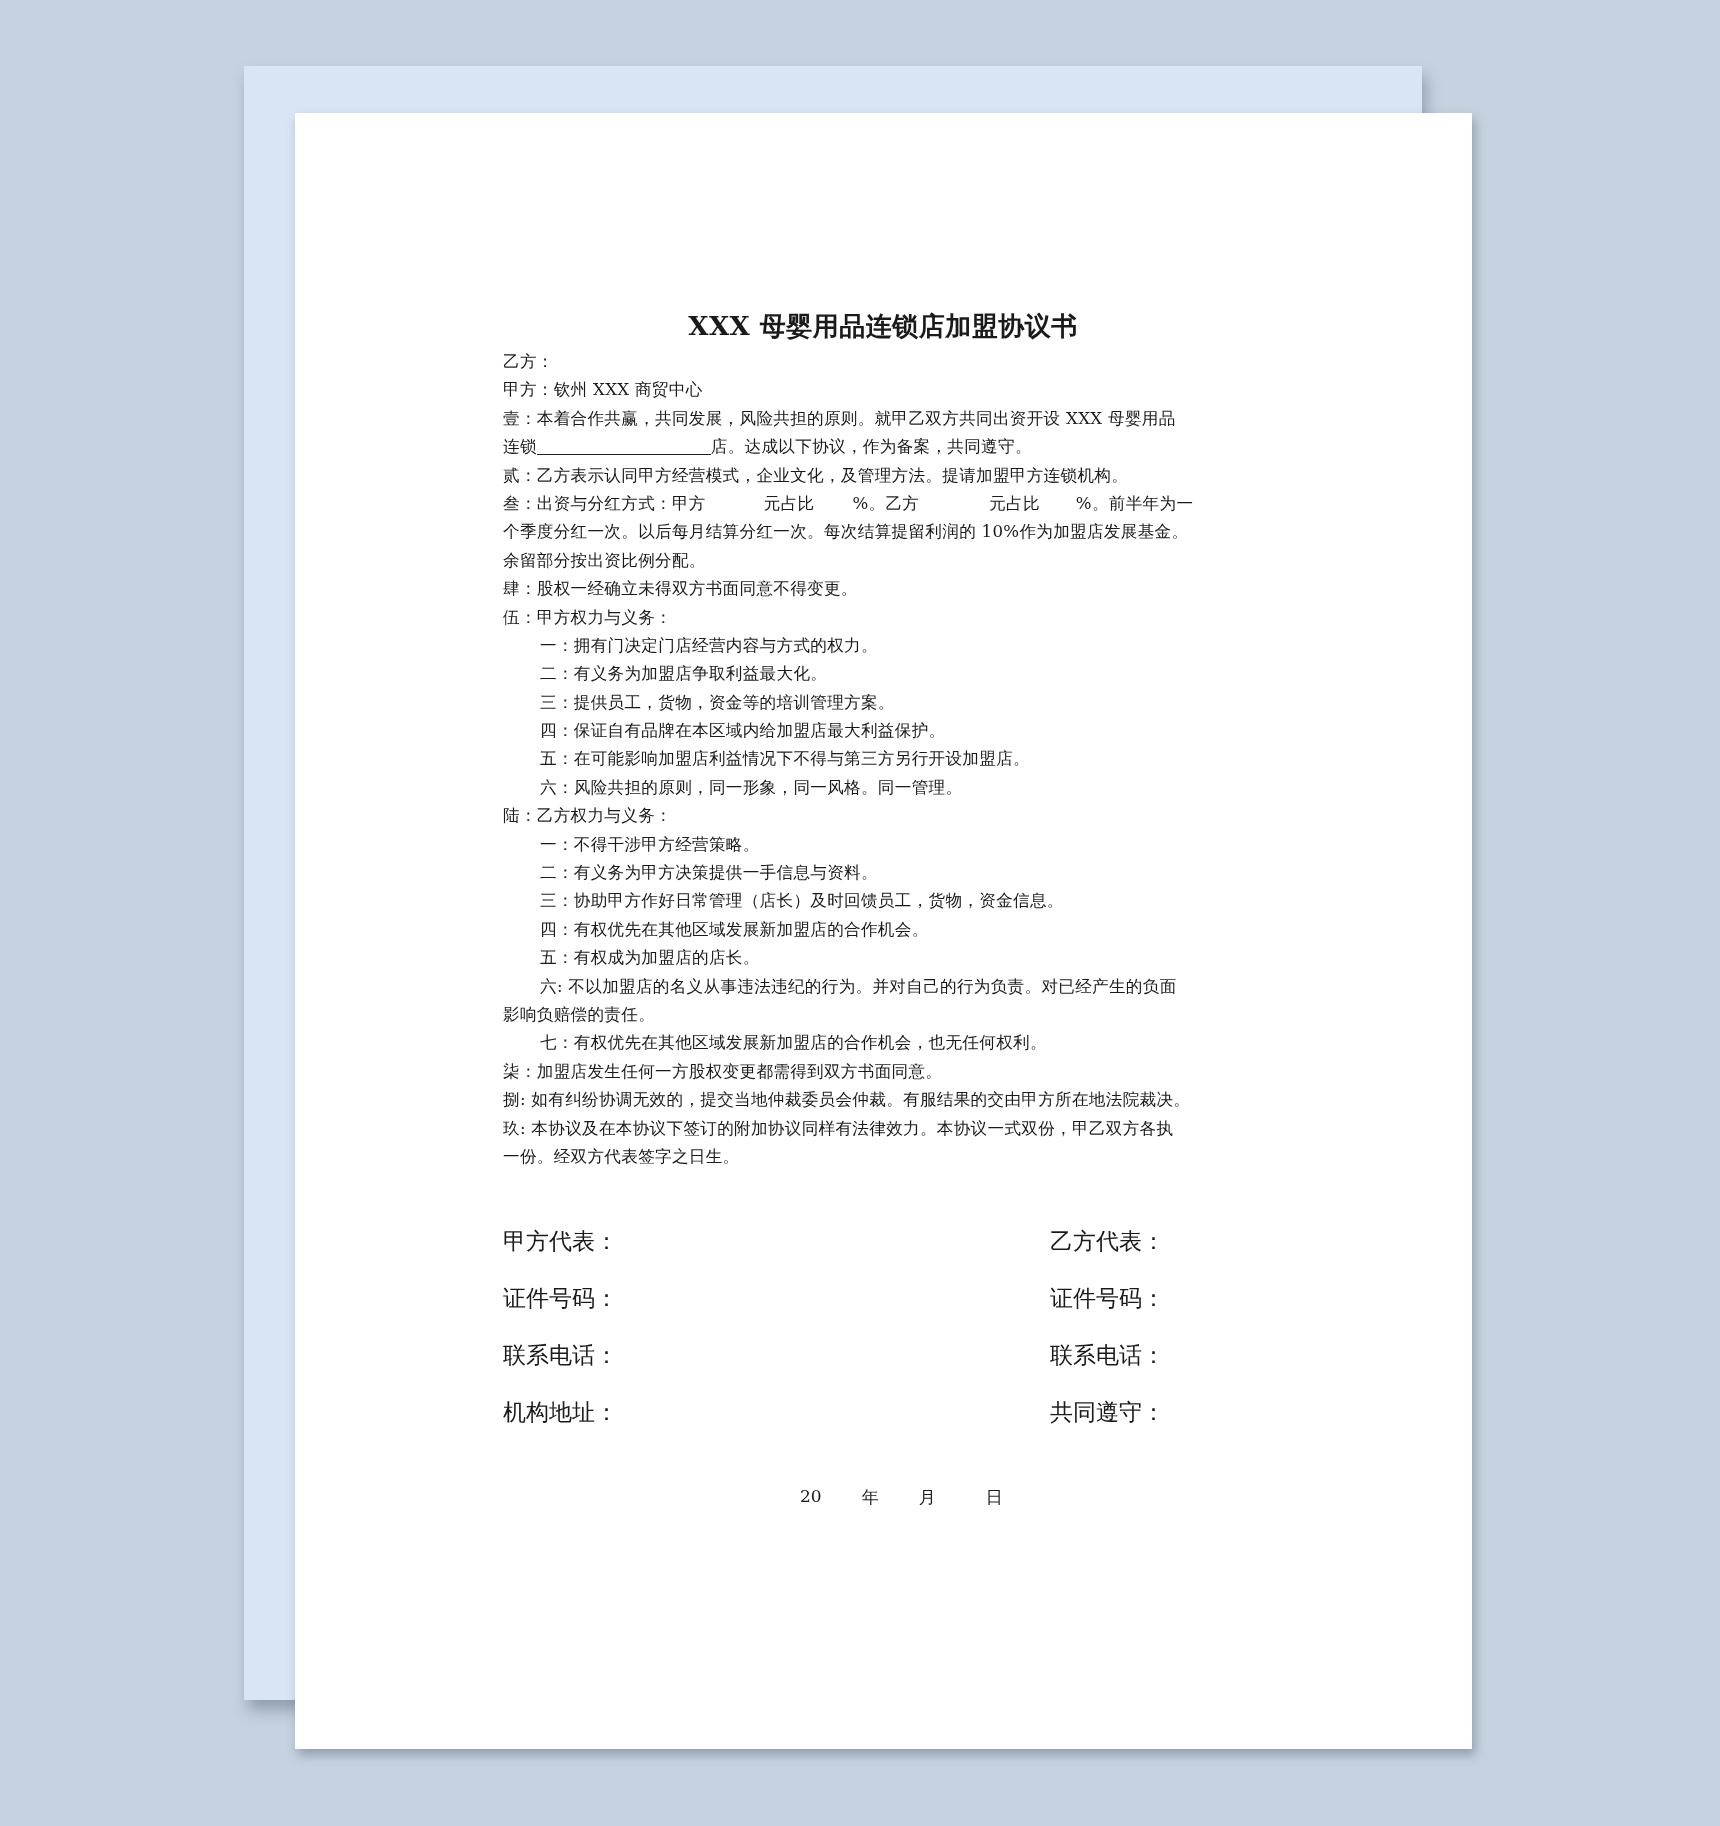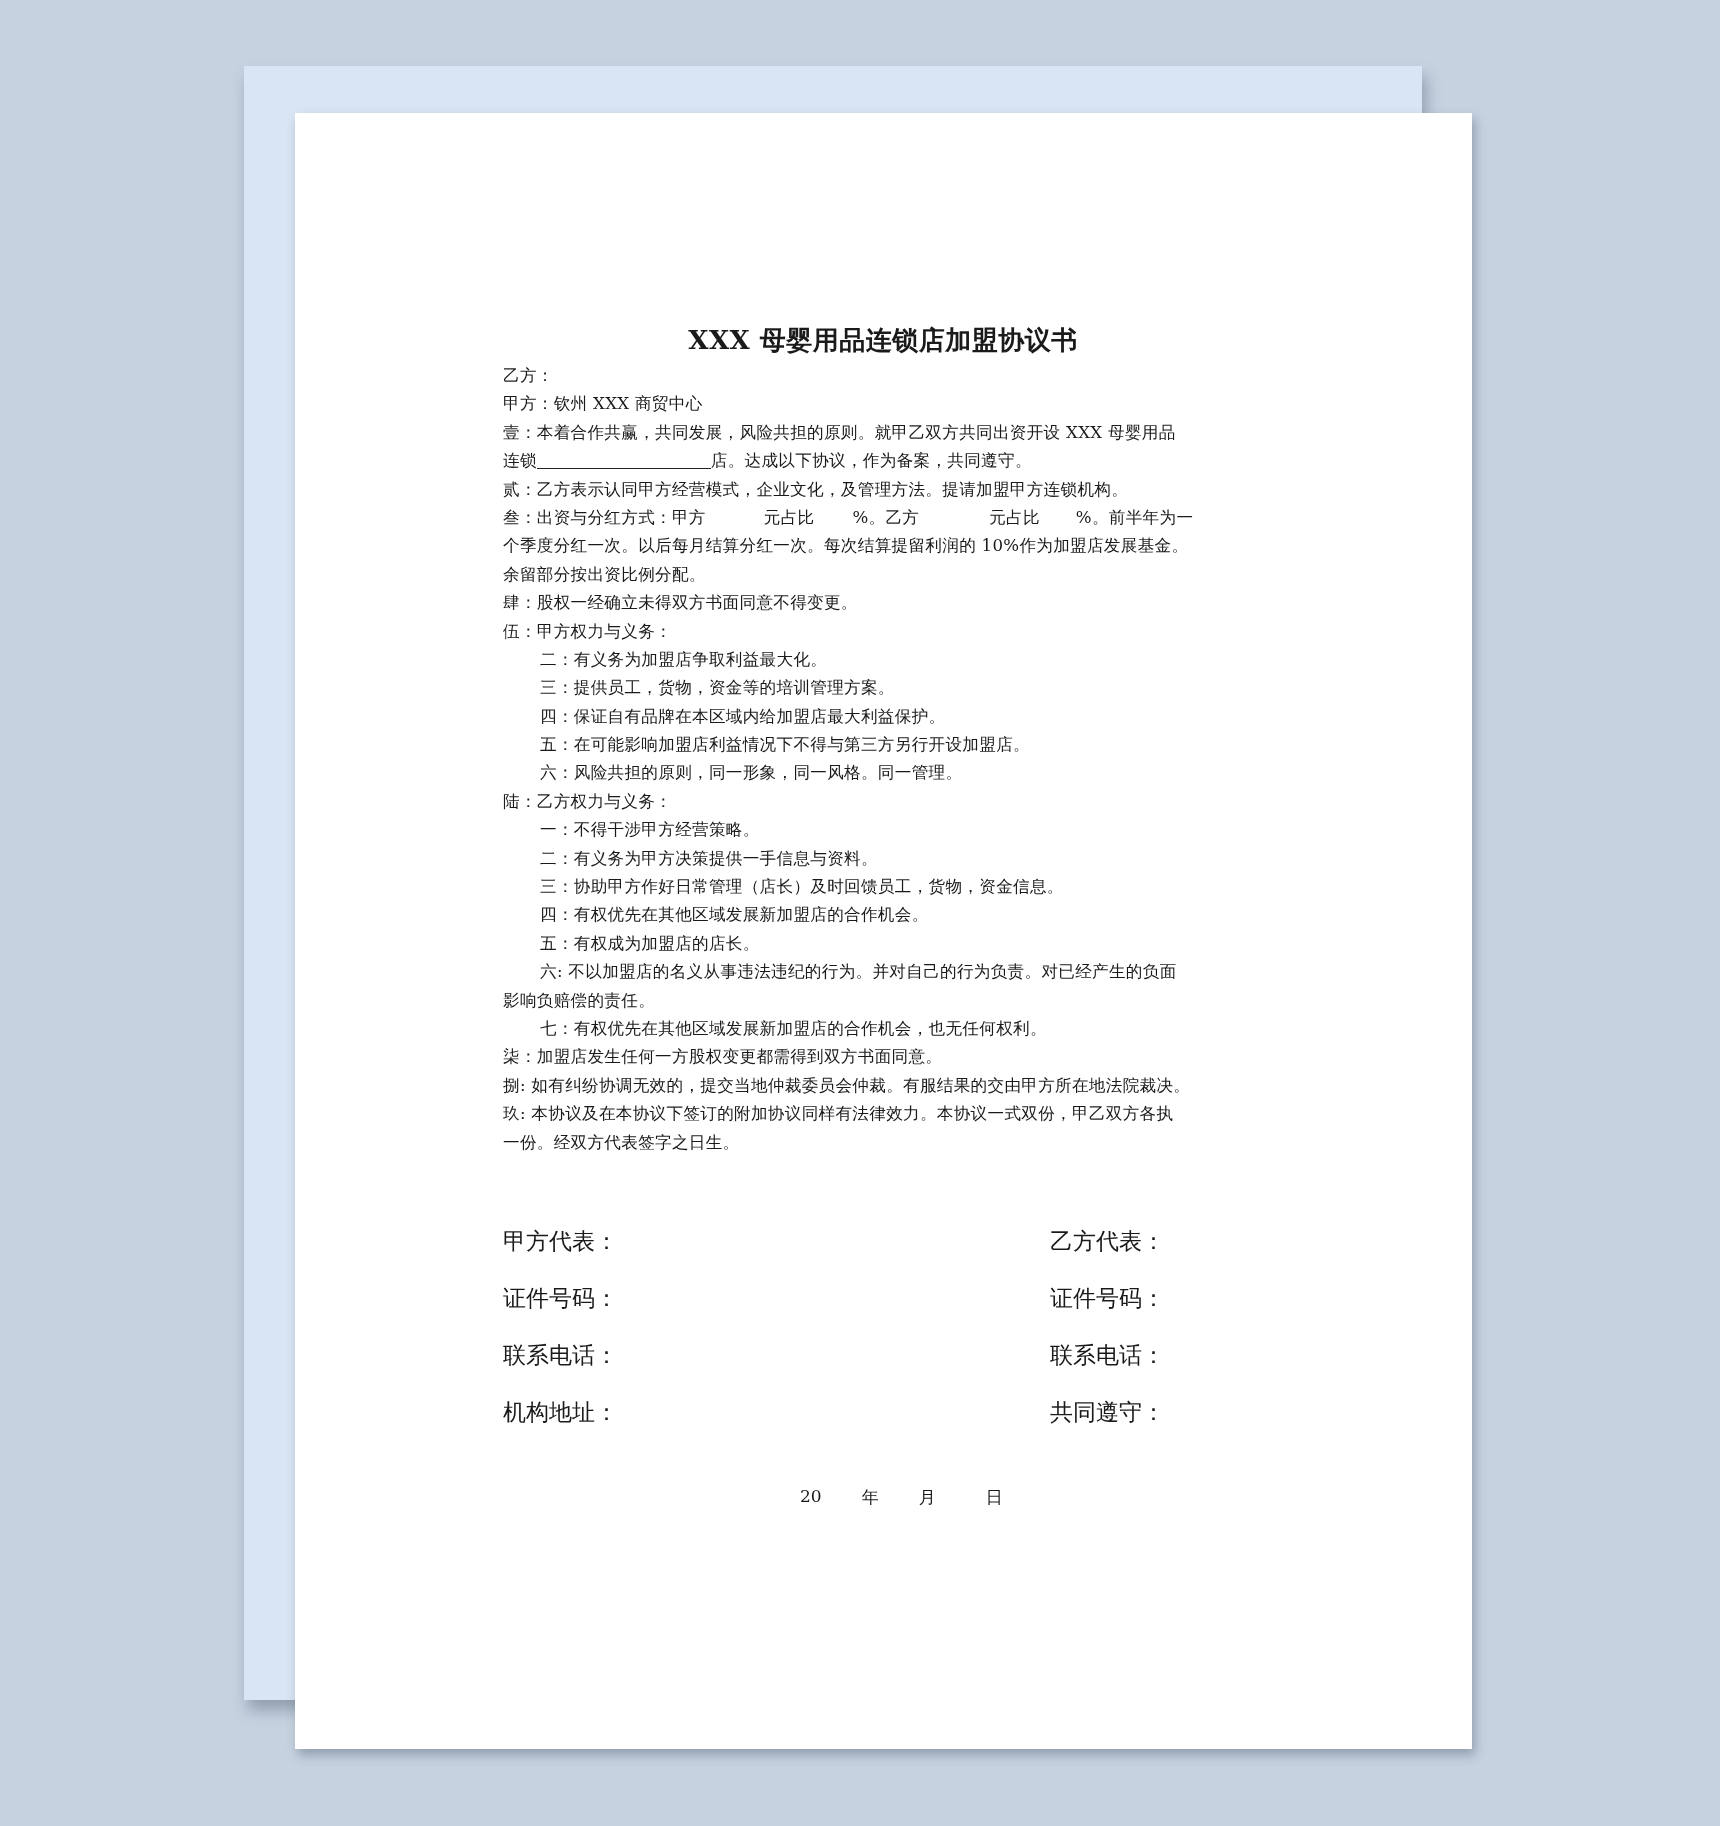--- a/index.html
+++ b/index.html
@@ -16,21 +16,21 @@
       background: #d9e5f4;
       box-shadow: 4px 10px 14px rgba(80,95,115,0.45);
     }
     .front-sheet {
       position: absolute; left: 295px; top: 113px;
       width: 1177px; height: 1636px;
       background: #ffffff;
       box-shadow: 3px 6px 10px rgba(80,95,115,0.45);
     }
     .doc {
-      position: absolute; left: 503px; top: 320px; width: 760px;
+      position: absolute; left: 503px; top: 306px; width: 760px;
     }
     .title {
       text-align: center; font-size: 26px; font-weight: bold;
       height: 40px; line-height: 40px; margin: 0 0 2px 0;
       letter-spacing: 0.5px;
     }
     .line {
       font-size: 16.6px; line-height: 28.4px; height: 28.4px;
       white-space: nowrap; letter-spacing: 0.3px;
     }
@@ -65,20 +65,21 @@
   <div class="line">乙方：</div>
   <div class="line">甲方：钦州 XXX 商贸中心</div>
   <div class="line">壹：本着合作共赢，共同发展，风险共担的原则。就甲乙双方共同出资开设 XXX 母婴用品</div>
   <div class="line"><span>连锁</span><span class="blank-underline"></span><span>店。达成以下协议，作为备案，共同遵守。</span></div>
   <div class="line">贰：乙方表示认同甲方经营模式，企业文化，及管理方法。提请加盟甲方连锁机构。</div>
   <div class="line"><span>叁：出资与分红方式：甲方</span><span class="gap" style="width:58px"></span><span>元占比</span><span class="gap" style="width:38px"></span><span>%。乙方</span><span class="gap" style="width:70px"></span><span>元占比</span><span class="gap" style="width:36px"></span><span>%。前半年为一</span></div>
   <div class="line">个季度分红一次。以后每月结算分红一次。每次结算提留利润的 10%作为加盟店发展基金。</div>
   <div class="line">余留部分按出资比例分配。</div>
   <div class="line">肆：股权一经确立未得双方书面同意不得变更。</div>
   <div class="line">伍：甲方权力与义务：</div>
+  <div class="line indent">一：拥有门决定门店经营内容与方式的权力。</div>
   <div class="line indent">二：有义务为加盟店争取利益最大化。</div>
   <div class="line indent">三：提供员工，货物，资金等的培训管理方案。</div>
   <div class="line indent">四：保证自有品牌在本区域内给加盟店最大利益保护。</div>
   <div class="line indent">五：在可能影响加盟店利益情况下不得与第三方另行开设加盟店。</div>
   <div class="line indent">六：风险共担的原则，同一形象，同一风格。同一管理。</div>
   <div class="line">陆：乙方权力与义务：</div>
   <div class="line indent">一：不得干涉甲方经营策略。</div>
   <div class="line indent">二：有义务为甲方决策提供一手信息与资料。</div>
   <div class="line indent">三：协助甲方作好日常管理（店长）及时回馈员工，货物，资金信息。</div>
   <div class="line indent">四：有权优先在其他区域发展新加盟店的合作机会。</div>

